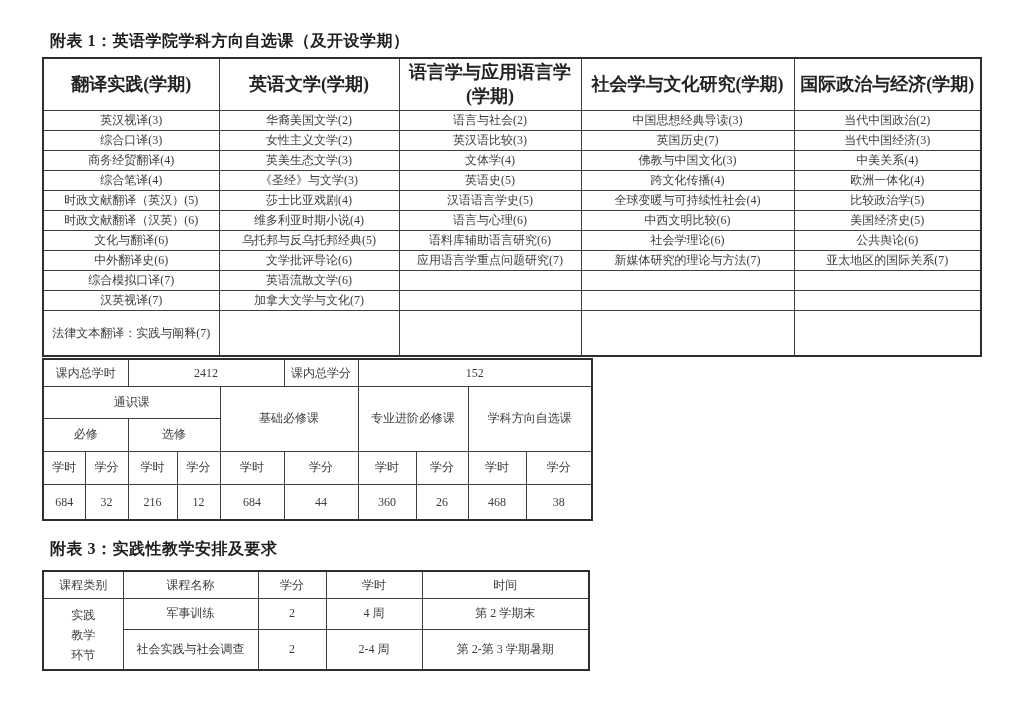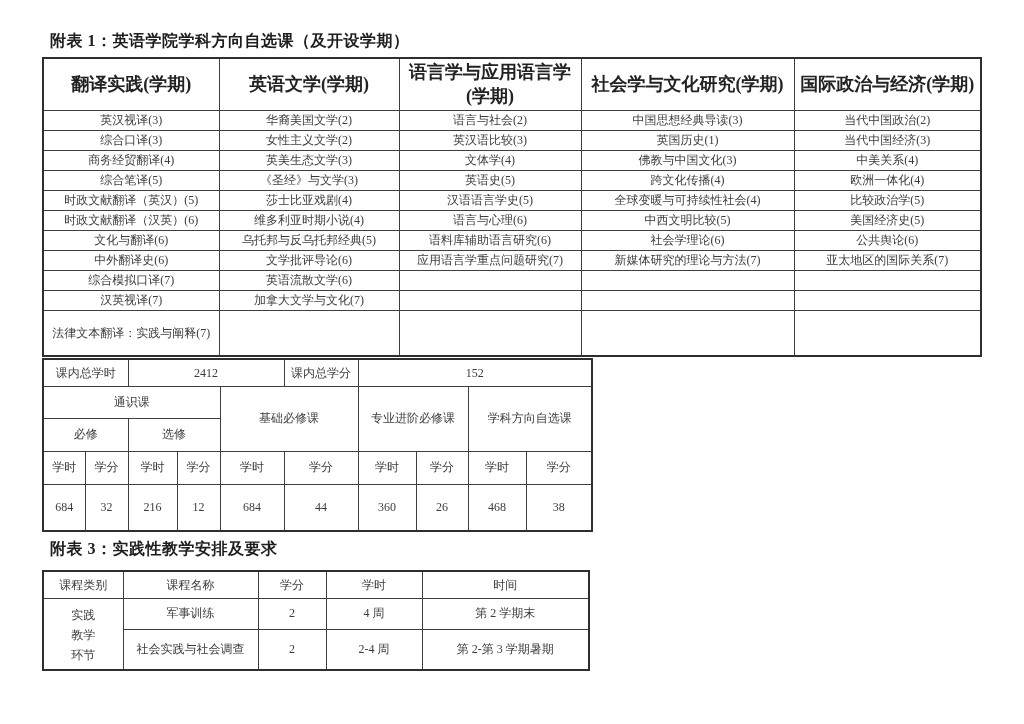--- a/index.html
+++ b/index.html
@@ -31,21 +31,21 @@
   .t1 thead th { font-weight:bold; font-size:18px; color:#222; }
   .t1 tbody tr { height:20px;padding-left:12px; }
   .t1 tbody tr.last { height:46px; }
 
   
   .t2 { left:42px; top:358px; width:549px; }
   .t2 .r1 { height:27px;padding-left:20px; }
   .t2 .r2 { height:32px;padding-left:25px; }
   .t2 .r3 { height:33px; }
   .t2 .r4 { height:33px; }
-  .t2 .r5 { height:47px; }
+  .t2 .r5 { height:36px; }
 
   
   .t3 { left:42px; top:570px; width:546px; }
   .t3 thead tr { height:27px; }
   .t3 tbody tr.pr1 { height:31px; }
   .t3 tbody tr.pr2 { height:41px; }
   .t3 .cat { white-space:pre-line; line-height:20px; padding-top:3px; }
 </style>
 </head>
 <body>
@@ -76,49 +76,49 @@
         <td>英汉视译(3)</td>
         <td>华裔美国文学(2)</td>
         <td>语言与社会(2)</td>
         <td>中国思想经典导读(3)</td>
         <td>当代中国政治(2)</td>
       </tr>
       <tr>
         <td>综合口译(3)</td>
         <td>女性主义文学(2)</td>
         <td>英汉语比较(3)</td>
-        <td>英国历史(1)</td>
+        <td>英国历史(7)</td>
         <td>当代中国经济(3)</td>
       </tr>
       <tr>
         <td>商务经贸翻译(4)</td>
         <td>英美生态文学(3)</td>
         <td>文体学(4)</td>
         <td>佛教与中国文化(3)</td>
         <td>中美关系(4)</td>
       </tr>
       <tr>
-        <td>综合笔译(5)</td>
+        <td>综合笔译(4)</td>
         <td>《圣经》与文学(3)</td>
         <td>英语史(5)</td>
         <td>跨文化传播(4)</td>
         <td>欧洲一体化(4)</td>
       </tr>
       <tr>
         <td>时政文献翻译（英汉）(5)</td>
         <td>莎士比亚戏剧(4)</td>
         <td>汉语语言学史(5)</td>
         <td>全球变暖与可持续性社会(4)</td>
         <td>比较政治学(5)</td>
       </tr>
       <tr>
         <td>时政文献翻译（汉英）(6)</td>
         <td>维多利亚时期小说(4)</td>
         <td>语言与心理(6)</td>
-        <td>中西文明比较(5)</td>
+        <td>中西文明比较(6)</td>
         <td>美国经济史(5)</td>
       </tr>
       <tr>
         <td>文化与翻译(6)</td>
         <td>乌托邦与反乌托邦经典(5)</td>
         <td>语料库辅助语言研究(6)</td>
         <td>社会学理论(6)</td>
         <td>公共舆论(6)</td>
       </tr>
       <tr>

